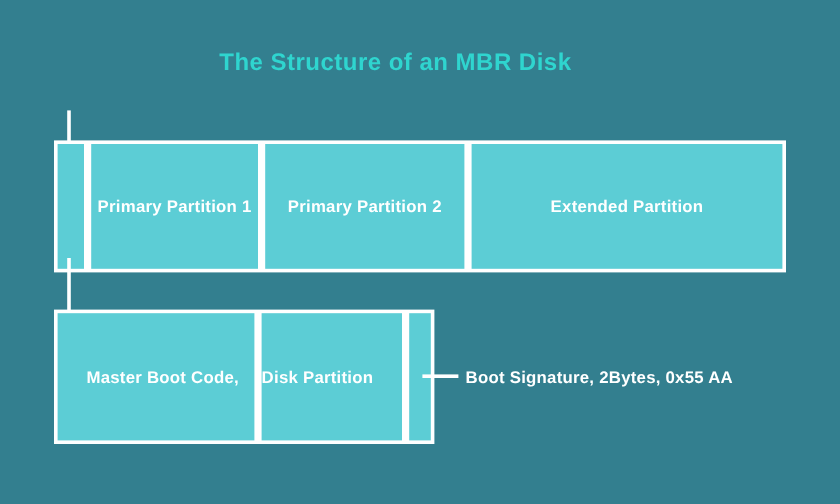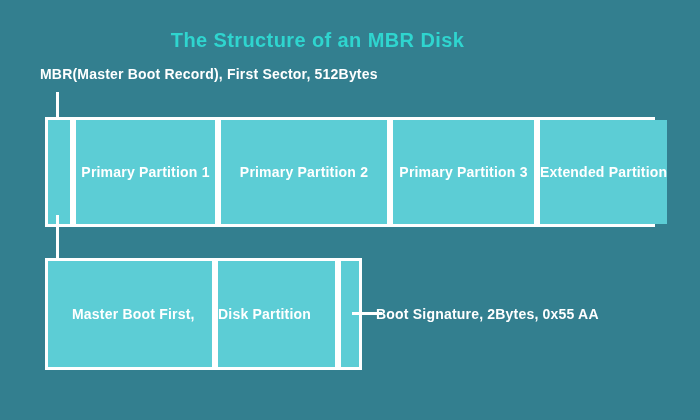--- a/index.html
+++ b/index.html
@@ -12,39 +12,39 @@
     height: 420px;
     background: var(--background, #337F8F);
     font-family: "Liberation Sans", sans-serif;
     overflow: hidden;
   }
   .title {
     position: absolute;
     top: 26px;
     left: 0;
     width: 627px;
-    margin: 4px;
+    margin: 16px;
     text-align: center;
     font-size: 20px;
     font-weight: bold;
     letter-spacing: 0.4px;
     line-height: 1;
     color: var(--title_accent, #2FD5CF);
   }
   .pointer-label {
     position: absolute;
     color: var(--text, #FFFFFF);
     font-size: 14px;
     font-weight: bold;
     letter-spacing: 0.2px;
     line-height: 1.25;
     white-space: nowrap;
   }
   .mbr-label   { left: 40px;  top: 66px;  }
-  .bootsig-label { left: 376px; top: 306px; }
+  .bootsig-label { left: 388px; top: 306px; }
 
   .row {
     position: absolute;
     display: flex;
     gap: 6px;
     padding: 3px;
     box-sizing: border-box;
     background: var(--box_border, #FFFFFF);
   }
   .disk-row   { left: 45px; top: 117px; width: 610px; height: 110px; }
@@ -82,45 +82,41 @@
   .c-mid   { left: 56px;  top: 215px; width: 3px;  height: 46px; }
   .c-right { left: 352px; top: 312px; width: 30px; height: 3px;  }
 </style>
 </head>
 <body>
 
 <div class="stage">
 
   <h1 class="title">The Structure of an MBR Disk</h1>
 
-  <div class="pointer-label mbr-label">MBR(Master Boot Record), First Sector, 512Bytes</div>
 
   <div class="connector c-top"></div>
 
   <div class="row disk-row">
     <div class="cell w-mbr"></div>
     <div class="cell w-pp1">
       <span>Primary Partition 1</span>
     </div>
     <div class="cell w-pp2">
       <span>Primary Partition 2</span>
     </div>
-    <div class="cell w-pp3">
-      <span>Primary Partition 3</span>
-    </div>
     <div class="cell w-ext">
       <span>Extended Partition</span>
     </div>
   </div>
 
   <div class="connector c-mid"></div>
 
   <div class="row detail-row">
     <div class="cell w-mbc">
-      <span>Master Boot First,</span>
+      <span>Master Boot Code,</span>
     </div>
     <div class="cell w-dpt">
       <span>Disk Partition</span>
     </div>
     <div class="cell w-bs"></div>
   </div>
 
   <div class="connector c-right"></div>
 
   <div class="pointer-label bootsig-label">Boot Signature, 2Bytes, 0x55 AA</div>

